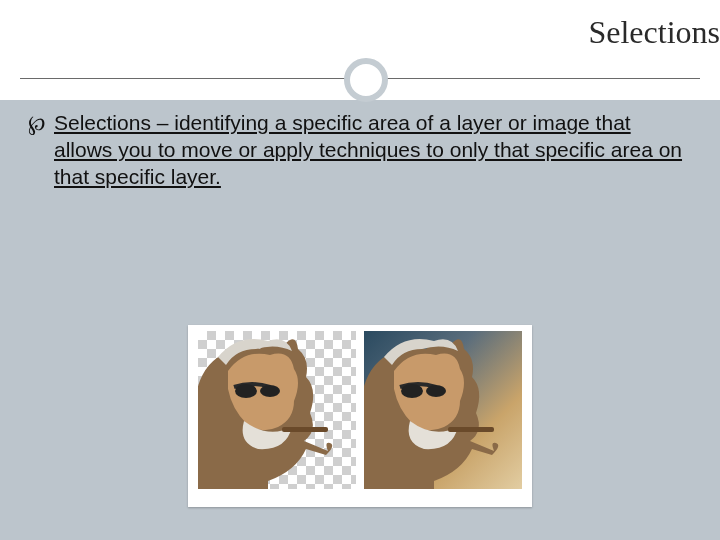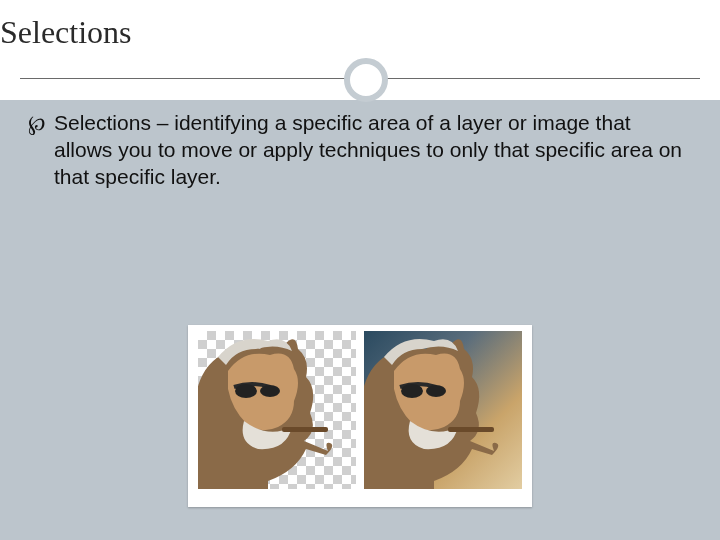--- a/index.html
+++ b/index.html
@@ -1,22 +1,22 @@
 <!DOCTYPE html>
 <html><head>
 <meta charset="utf-8">
 <style>
   html,body{margin:0;padding:0;width:720px;height:540px;font-family:Georgia,'Times New Roman',serif;background:#fff;}
   .slide{position:relative;width:720px;height:540px;background:#bcc5cc;box-sizing:border-box;}
   .head-area{position:absolute;top:0;left:0;right:0;height:100px;background:#fff;}
-  .title{position:absolute;top:14px;left:0;right:0;text-align:left;font-size:32px;color:#2a2a2a;}
+  .title{position:absolute;top:14px;left:0;right:0;text-align:right;font-size:32px;color:#2a2a2a;}
   .rule{position:absolute;top:78px;left:20px;right:20px;border-top:1.5px solid #6a6a6a;}
   .ring{position:absolute;top:58px;left:344px;width:32px;height:32px;border:6px solid #c4ccd2;border-radius:50%;background:#fff;}
   .body{position:absolute;top:110px;left:28px;right:28px;font-size:21px;color:#111;line-height:1.28;}
-  .p{margin:0 0 2px 0;padding-left:26px;text-indent:-26px;font-family:Arial,Helvetica,sans-serif;}
+  .p{margin:0 0 2px 0;padding-left:26px;text-indent:-26px;font-family:Arial,Helvetica,sans-serif;text-decoration:underline;}
   .p .bul{display:inline-block;width:26px;text-indent:0;font-family:Georgia,serif;}
   .imgrow{position:absolute;top:325px;left:0;right:0;text-align:center;}
   .frame{display:inline-block;width:332px;height:170px;background:#fff;padding:6px;box-shadow:0 1px 2px rgba(0,0,0,.25);}
   .panel{display:inline-block;width:158px;height:158px;margin:0 2px;vertical-align:top;position:relative;overflow:hidden;}
   
   .man{position:absolute;left:0;top:0;width:158px;height:158px;}
   
   .checker{background:
     linear-gradient(45deg,#cfcfcf 25%,transparent 25%,transparent 75%,#cfcfcf 75%),
     linear-gradient(45deg,#cfcfcf 25%,transparent 25%,transparent 75%,#cfcfcf 75%);

